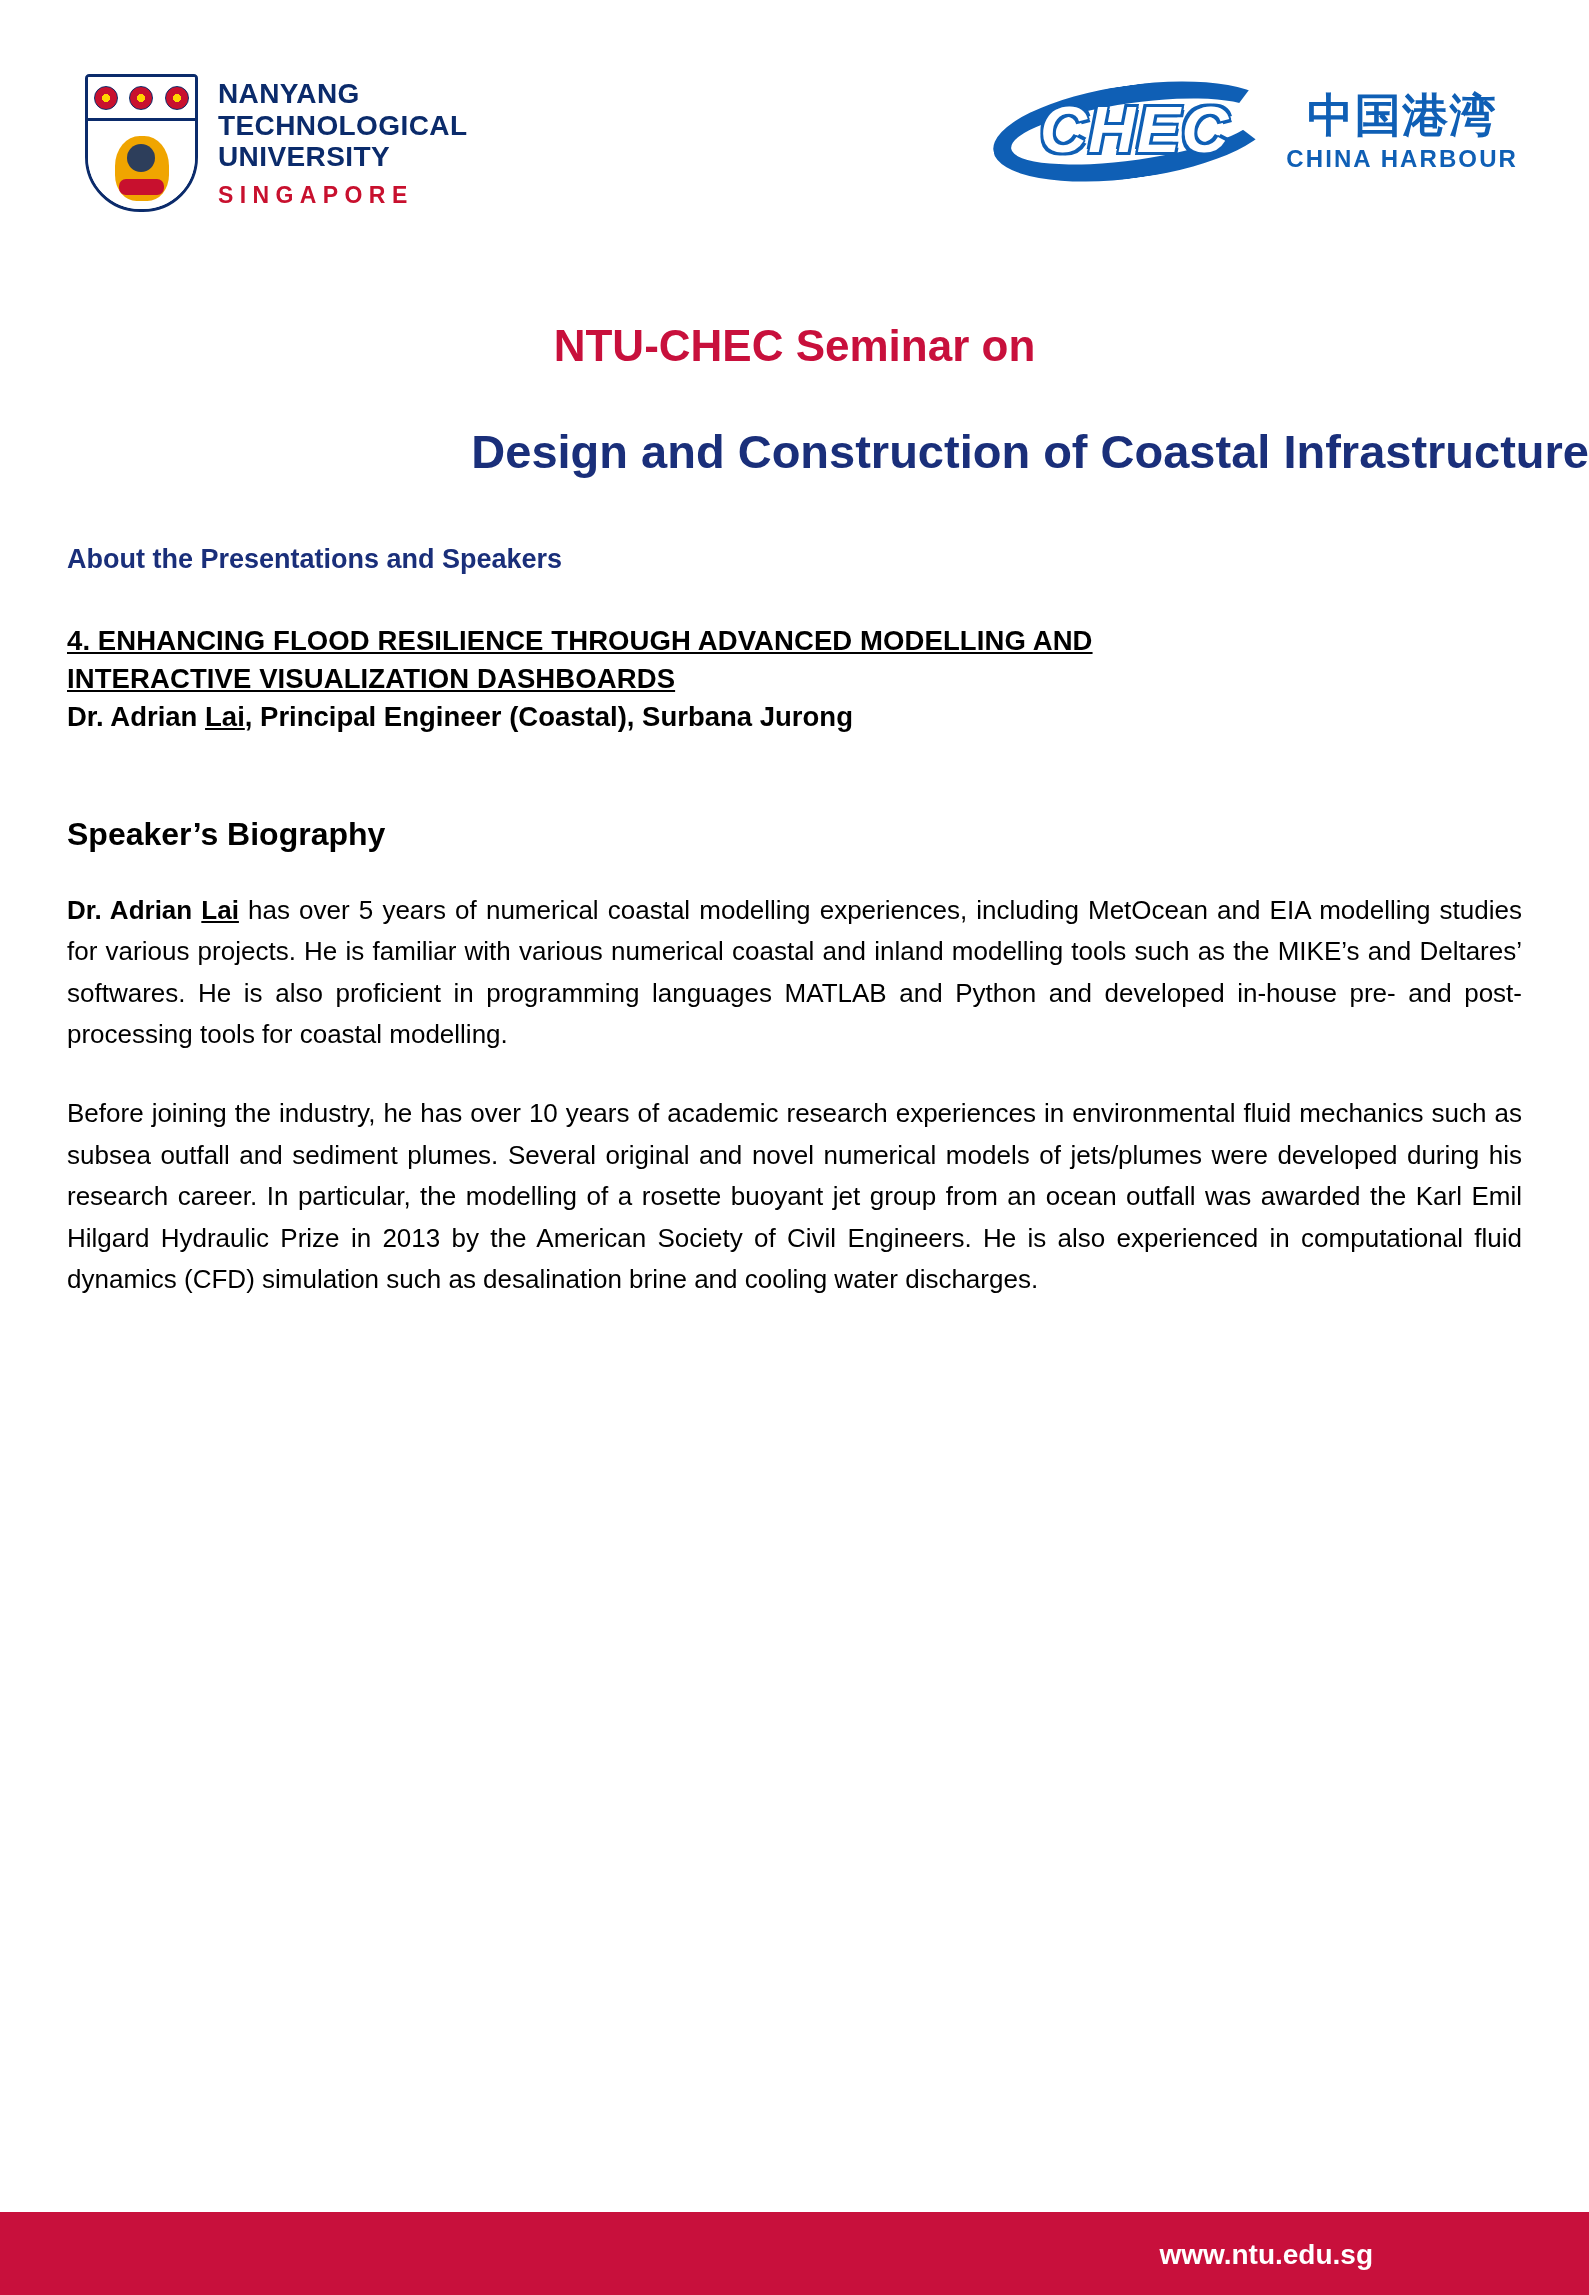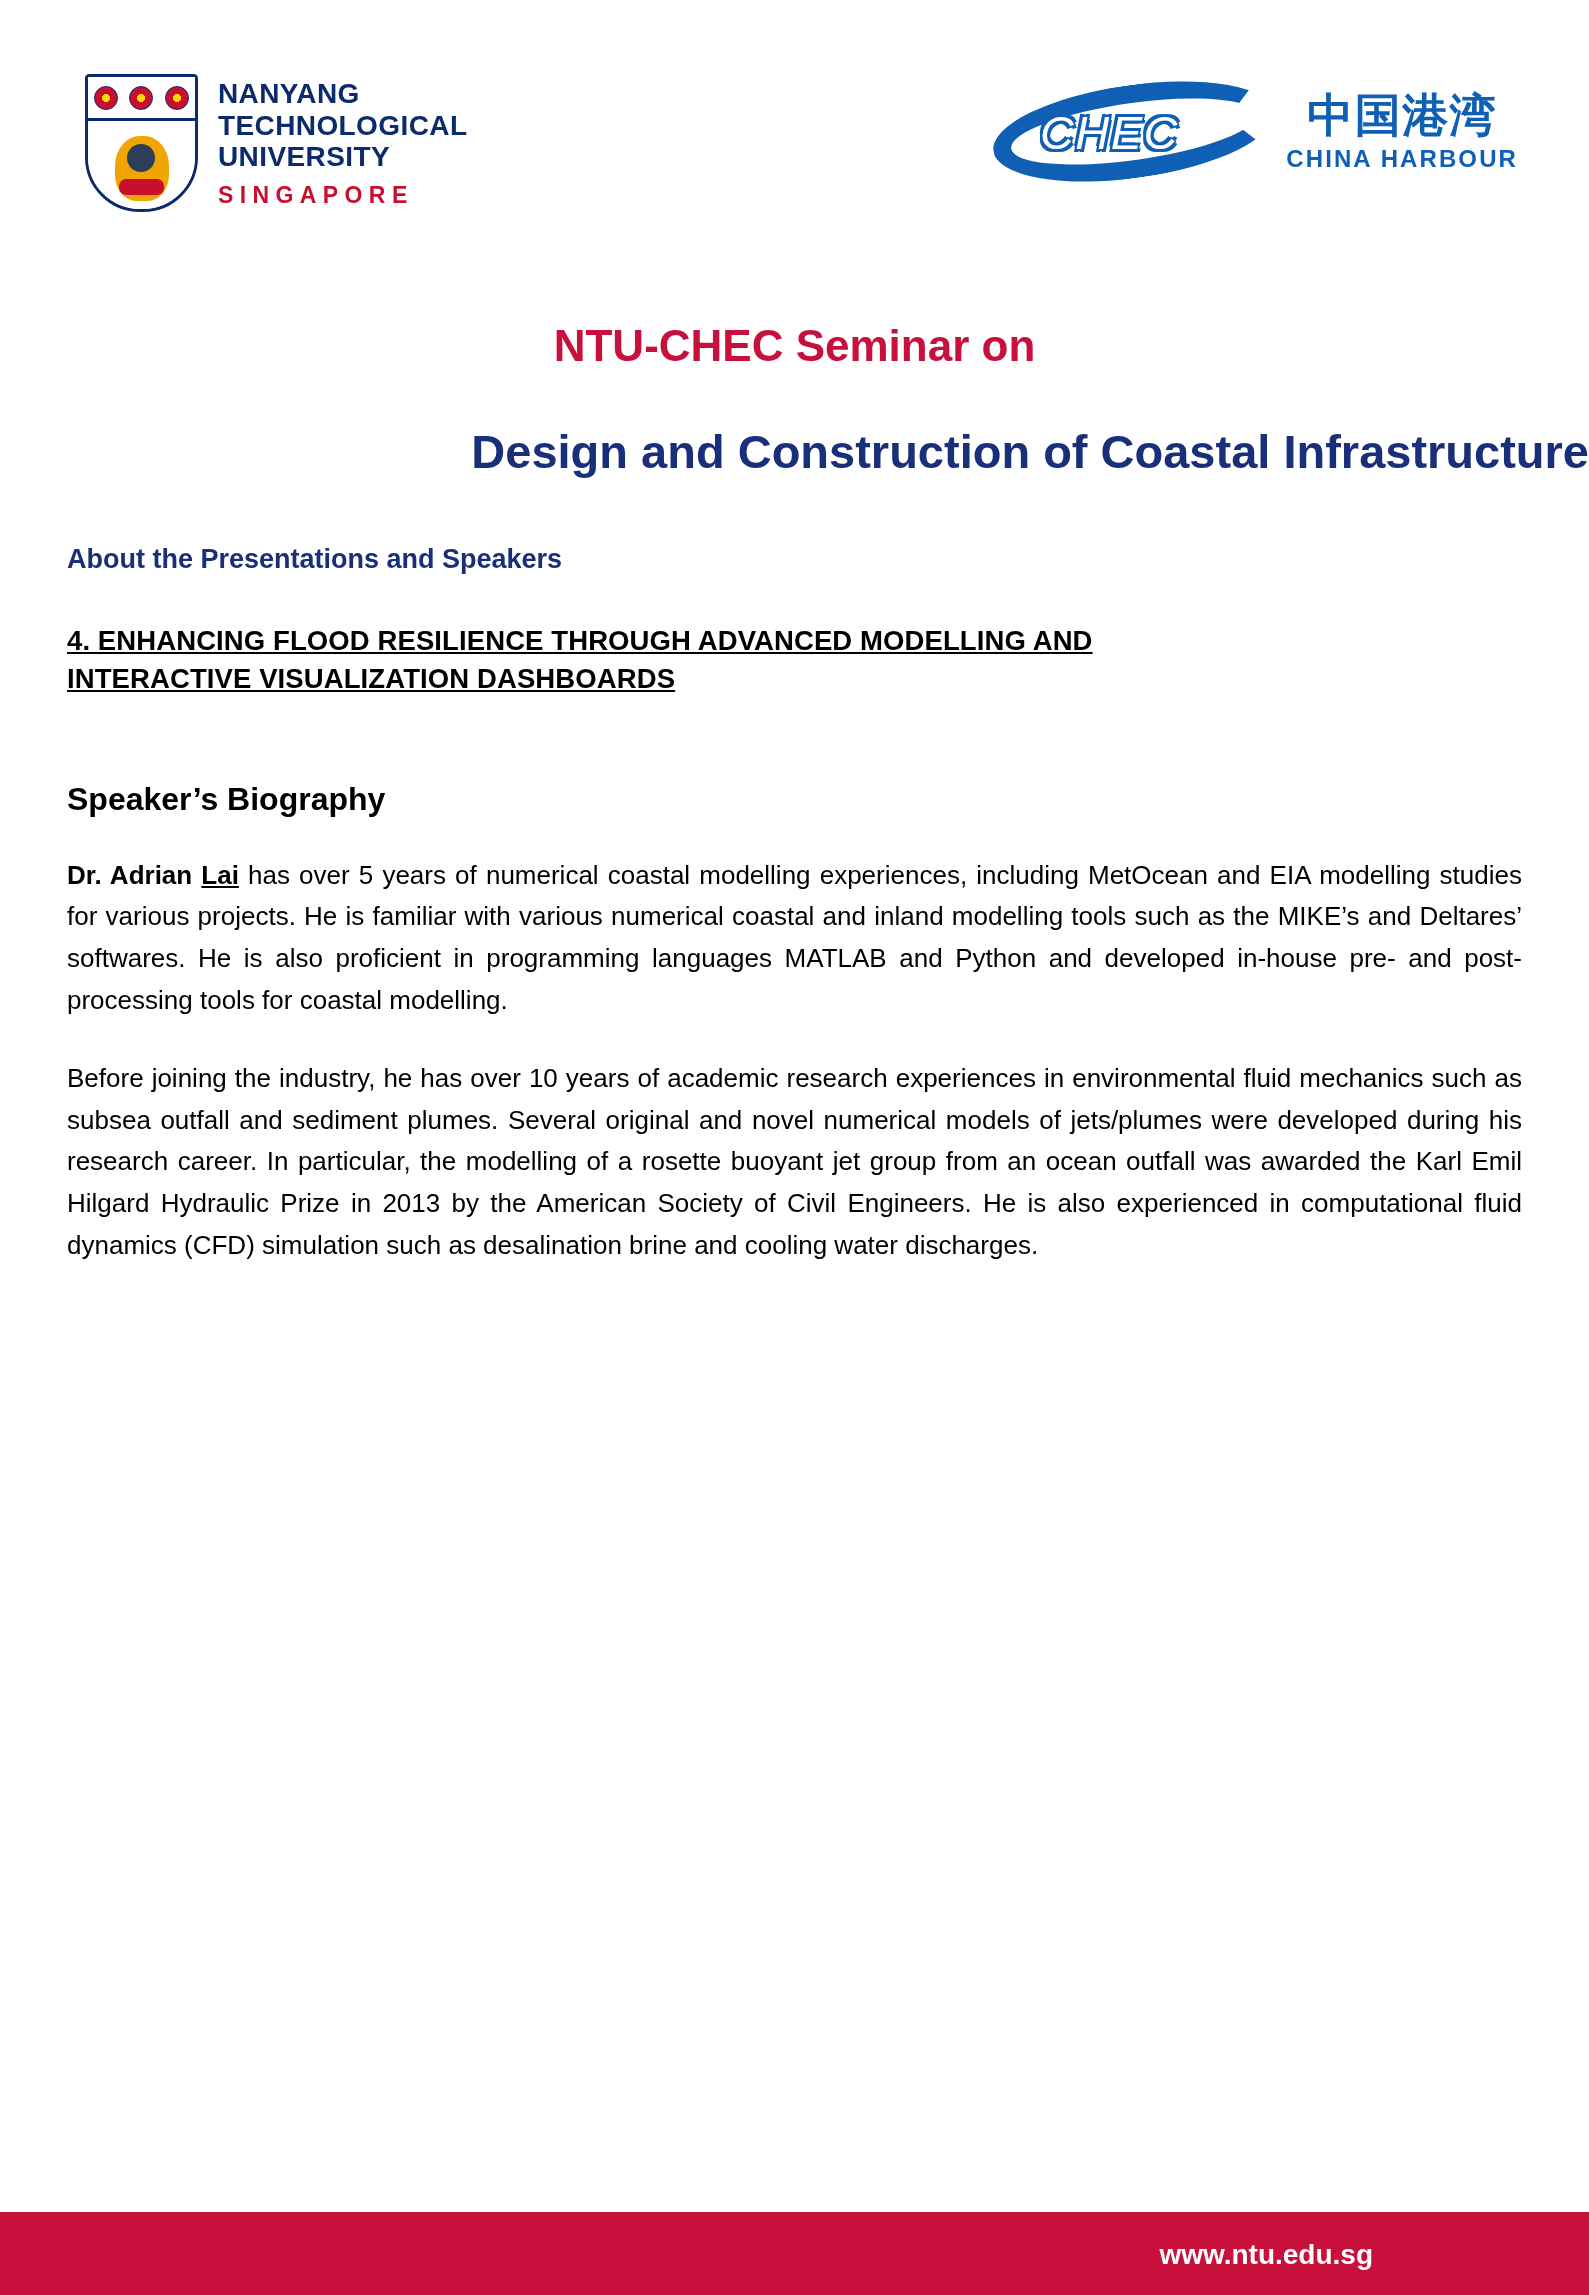--- a/index.html
+++ b/index.html
@@ -150,26 +150,26 @@
     top: 5.7px; left: 0;
     width: 283px; height: 93px;
     border: 18.4px solid #0f5fb5;
     border-radius: 50%;
     box-sizing: border-box;
     border-right-color: transparent;
     transform: rotate(-8deg);
   }
   .chec-text {
     position: absolute;
-    top: 25px;
+    top: 12px;
     left: 48px;
     font-family: "Liberation Sans", sans-serif;
     font-style: italic;
-    font-weight: normal;
-    font-size: 47px;
+    font-weight: bold;
+    font-size: 65px;
     color: #ffffff;
     letter-spacing: 1.4px;
     text-shadow:
       2.1px 0 0 #0f5fb5, -2.1px 0 0 #0f5fb5, 0 2.1px 0 #0f5fb5, 0 -2.1px 0 #0f5fb5,
       2.8px 2.8px 0 #0f5fb5, -2.8px -2.8px 0 #0f5fb5, 2.8px -2.8px 0 #0f5fb5, -2.8px 2.8px 0 #0f5fb5;
   }
   .chec-cn {
     margin-left: 11.3px;
     text-align: center;
   }
@@ -323,20 +323,23 @@
 
   <div class="content">
 
     <div class="section-heading">About the Presentations and Speakers</div>
 
     <div class="talk-title">
       <span>4. ENHANCING FLOOD RESILIENCE THROUGH ADVANCED MODELLING AND</span><br>
       <span>INTERACTIVE VISUALIZATION DASHBOARDS</span>
     </div>
 
+    <div class="speaker-line">
+      <span>Dr. Adrian </span><span class="uline">Lai</span><span>, Principal Engineer (Coastal), Surbana Jurong</span>
+    </div>
 
     <div class="bio-heading">Speaker’s Biography</div>
 
     <div class="para">
       <b><span>Dr. Adrian </span><span class="uline">Lai</span></b><span> has over 5 years of numerical coastal modelling experiences, including MetOcean and EIA modelling studies for various projects. He is familiar with various numerical coastal and inland modelling tools such as the MIKE’s and Deltares’ softwares. He is also proficient in programming languages MATLAB and Python and developed in-house pre- and post-processing tools for coastal modelling.</span>
     </div>
 
     <div class="para">Before joining the industry, he has over 10 years of academic research experiences in environmental fluid mechanics such as subsea outfall and sediment plumes. Several original and novel numerical models of jets/plumes were developed during his research career. In particular, the modelling of a rosette buoyant jet group from an ocean outfall was awarded the Karl Emil Hilgard Hydraulic Prize in 2013 by the American Society of Civil Engineers. He is also experienced in computational fluid dynamics (CFD) simulation such as desalination brine and cooling water discharges.</div>
 
   </div>

